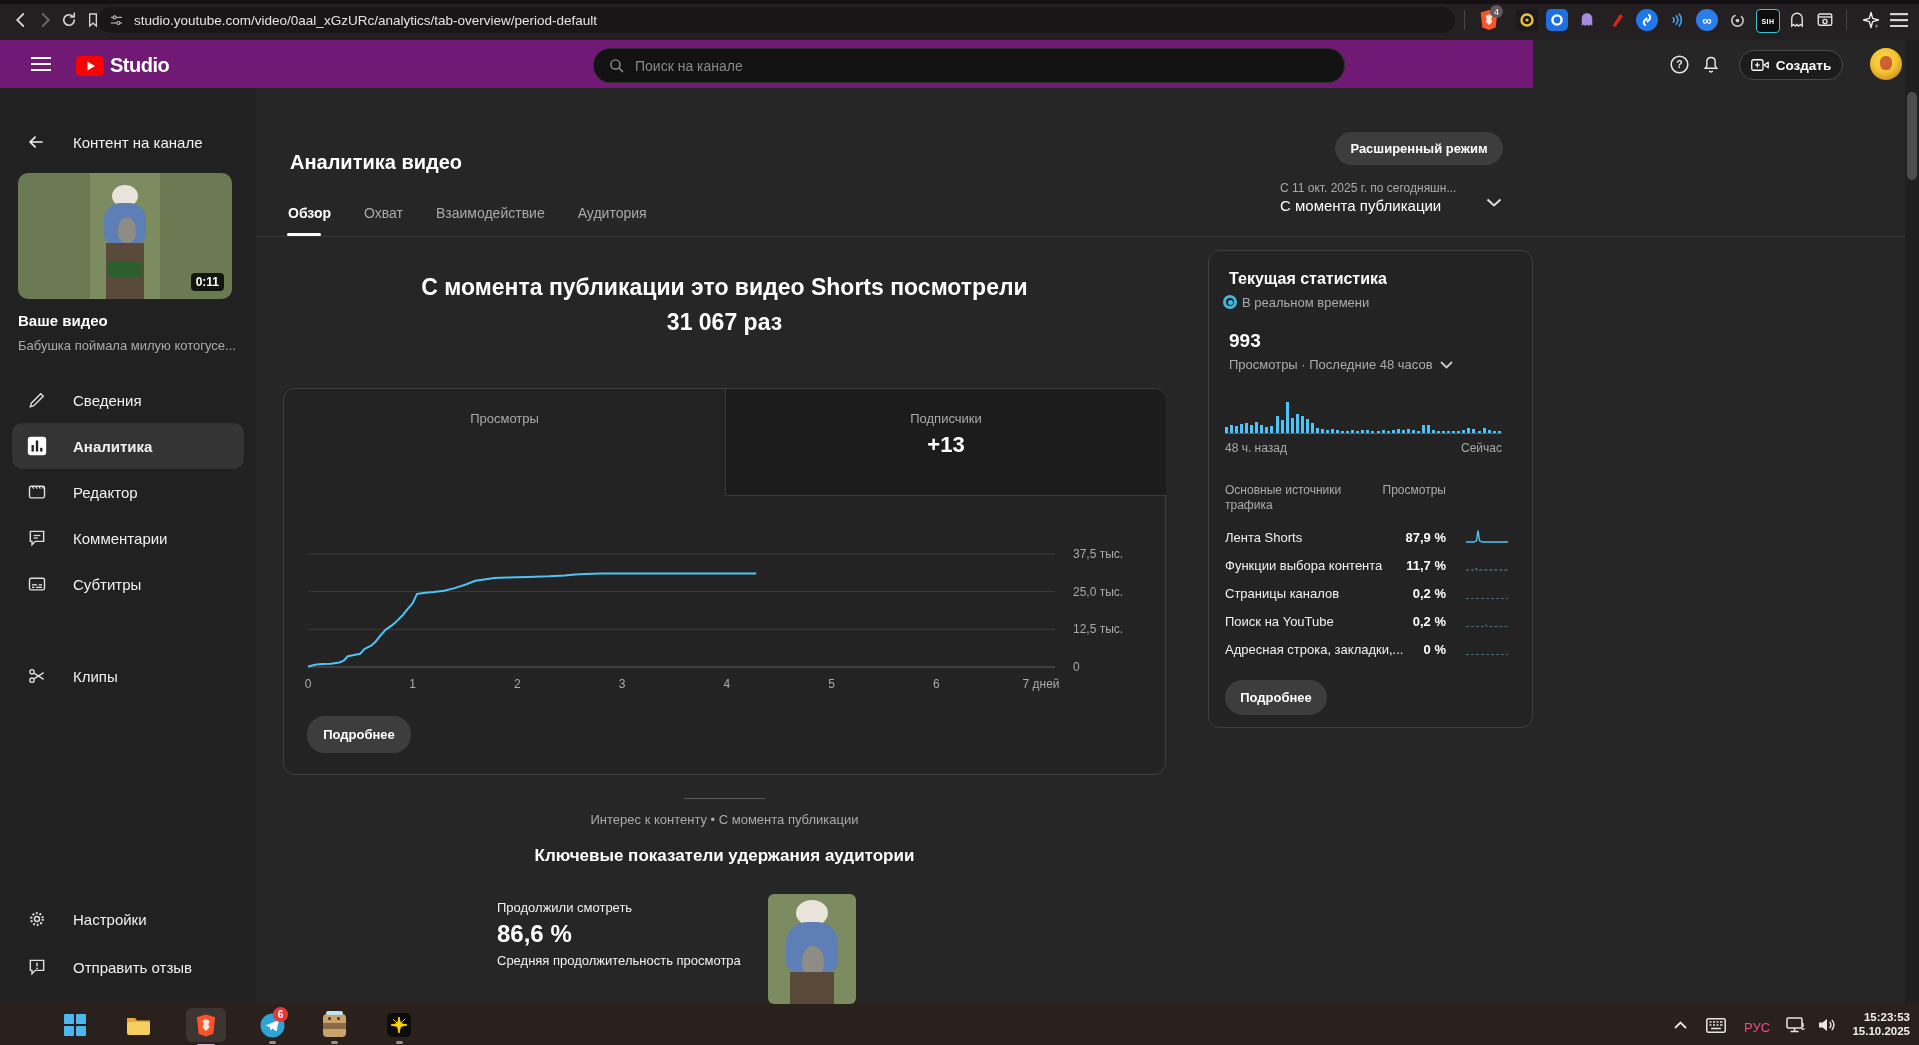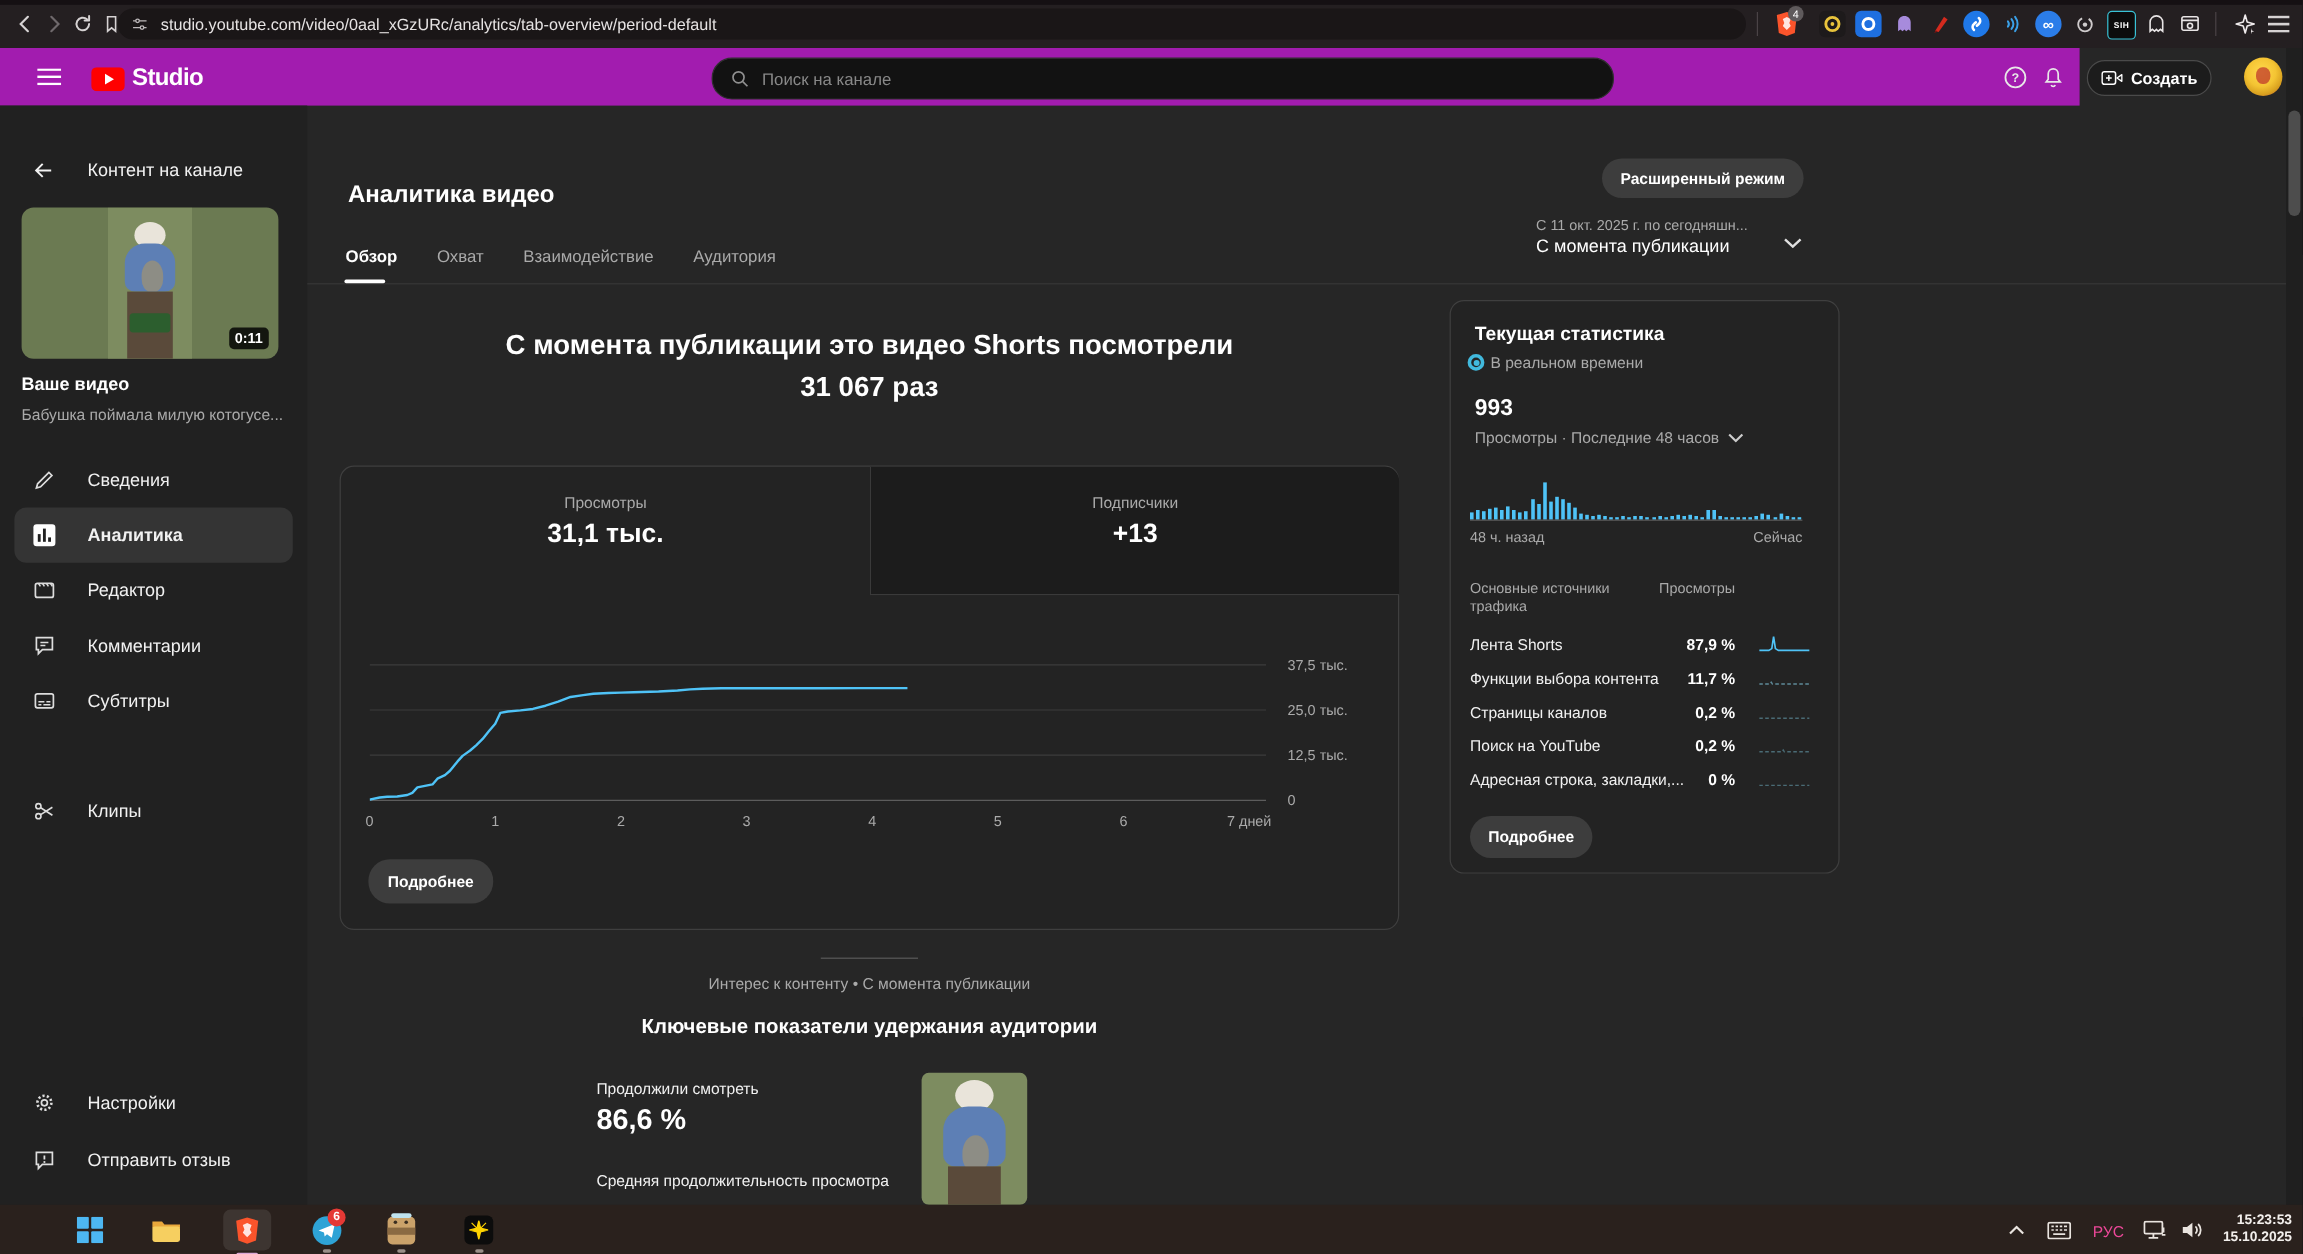--- a/index.html
+++ b/index.html
@@ -9,21 +9,21 @@
   
   .browser-bar{position:absolute;left:0;top:0;width:1919px;height:40px;background:#241f21;}
   .browser-top-strip{position:absolute;left:0;top:0;width:1919px;height:4px;background:#151013;}
   .nav-ic{position:absolute;top:7px;width:26px;height:26px;display:flex;align-items:center;justify-content:center;border-radius:13px;}
   .url-pill{position:absolute;left:98px;top:7px;width:1357px;height:26px;background:#1a1617;border-radius:13px;display:flex;align-items:center;}
   .url-text{font-size:13.5px;color:#e6e3e3;margin-left:10px;white-space:nowrap;}
   .ext{position:absolute;top:9px;width:22px;height:22px;display:flex;align-items:center;justify-content:center;border-radius:5px;}
   .vsep{position:absolute;top:10px;width:1px;height:20px;background:#4a4346;}
   .badge-gray{position:absolute;width:13px;height:13px;border-radius:7px;background:#5f5a5c;color:#fff;font-size:9px;display:flex;align-items:center;justify-content:center;}
   
-  .yt-header{position:absolute;left:0;top:40px;width:1733px;height:48px;background:#a21caf;}
+  .yt-header{position:absolute;left:0;top:40px;width:1533px;height:48px;background:#701a75;}
   .yt-search{position:absolute;left:593px;top:8px;width:750px;height:33px;background:#121212;border:1px solid #2f2f2f;border-radius:17px;display:flex;align-items:center;}
   .yt-search .ph{color:#888;font-size:14px;margin-left:10px;}
   .create-btn{position:absolute;left:1739px;top:10px;width:102px;height:28px;border:1px solid #4a4a4a;border-radius:15px;display:flex;align-items:center;justify-content:center;gap:7px;color:#fff;font-size:13.5px;font-weight:bold;background:#1c1c1c;}
   
   .sidebar{position:absolute;left:0;top:88px;width:256px;height:916px;background:#212121;}
   .side-item{position:absolute;left:0;width:256px;height:46px;display:flex;align-items:center;cursor:pointer;}
   .side-item .ic{position:absolute;left:26px;width:22px;height:22px;display:flex;align-items:center;justify-content:center;}
   .side-item .lbl{position:absolute;left:73px;font-size:15px;color:#f1f1f1;}
   .side-active-bg{position:absolute;left:12px;width:232px;height:46px;background:#343434;border-radius:10px;}
   .thumb{position:absolute;left:18px;top:85px;width:214px;height:126px;border-radius:10px;background:#6b7a52;overflow:hidden;}
@@ -359,21 +359,20 @@
   <div class="tabs-line"></div>
 
   <div class="abs" style="left:283px;top:270px;width:883px;text-align:center;font-size:23px;font-weight:bold;line-height:35px">
     <div>С момента публикации это видео Shorts посмотрели</div>
     <div>31 067 раз</div>
   </div>
 
   <div class="card" style="left:283px;top:388px;width:883px;height:387px">
     <div class="abs" style="left:0;top:0;width:441px;height:107px;padding-top:22px;box-sizing:border-box">
       <div class="metric-label">Просмотры</div>
-      <div class="metric-value">31,1 тыс.</div>
     </div>
     <div class="abs" style="left:441px;top:0;width:441px;height:107px;padding-top:22px;box-sizing:border-box;background:#1c1c1c;border-left:1px solid #3a3a3a;border-bottom:1px solid #3a3a3a;border-top-right-radius:12px">
       <div class="metric-label">Подписчики</div>
       <div class="metric-value">+13</div>
     </div>
     <svg id="views-line" class="abs" style="left:24px;top:152px" width="771" height="132" viewBox="0 0 771 132">
         <line x1="0" x2="747" y1="126" y2="126" stroke="#5c5c5c" stroke-width="1"></line>
         <line x1="0" x2="747" y1="88.33333333333334" y2="88.33333333333334" stroke="#3d3d3d" stroke-width="1"></line>
         <line x1="0" x2="747" y1="50.66666666666667" y2="50.66666666666667" stroke="#3d3d3d" stroke-width="1"></line>
         <line x1="0" x2="747" y1="13" y2="13" stroke="#3d3d3d" stroke-width="1"></line>
@@ -396,21 +395,21 @@
         <span class="tick" style="left: 757px; top: 288px; transform: translateX(-50%);">7 дней</span>
       </div>
     <button class="pill-btn abs" style="left:23px;top:327px;width:104px;height:37px">Подробнее</button>
   </div>
 
   <div class="abs" style="left:684px;top:798px;width:81px;height:1px;background:#5a5a5a"></div>
   <div class="abs" style="left:283px;top:812px;width:883px;text-align:center;font-size:13px;color:#aaa">Интерес к контенту • С момента публикации</div>
   <div class="abs" style="left:283px;top:846px;width:883px;text-align:center;font-size:17px;font-weight:bold">Ключевые показатели удержания аудитории</div>
   <div class="abs" style="left:497px;top:900px;font-size:13px;color:#f1f1f1">Продолжили смотреть</div>
   <div class="abs" style="left:497px;top:920px;font-size:24px;font-weight:bold">86,6 %</div>
-  <div class="abs" style="left:497px;top:976px;font-size:13px;color:#f1f1f1">Средняя продолжительность просмотра</div>
+  <div class="abs" style="left:497px;top:953px;font-size:13px;color:#f1f1f1">Средняя продолжительность просмотра</div>
   <div class="abs" style="left:768px;top:894px;width:88px;height:110px;border-radius:6px;overflow:hidden;background:#7d8c60">
     <div class="gm-scarf" style="left:28px;top:6px;width:32px;height:26px"></div>
     <div class="gm-body" style="left:18px;top:28px;width:52px;height:50px"></div>
     <div class="gm-cat" style="left:34px;top:52px;width:22px;height:30px"></div>
     <div class="gm-skirt" style="left:22px;top:78px;width:44px;height:32px"></div>
   </div>
 
   <div class="card" style="left:1208px;top:250px;width:325px;height:478px"></div>
   <div class="abs" style="left:1229px;top:270px;font-size:16px;font-weight:bold">Текущая статистика</div>
   <div class="abs" style="left:1223px;top:295px;width:14px;height:14px;border:3px solid #41b9dd;border-radius:50%;box-sizing:border-box;display:flex;align-items:center;justify-content:center">

